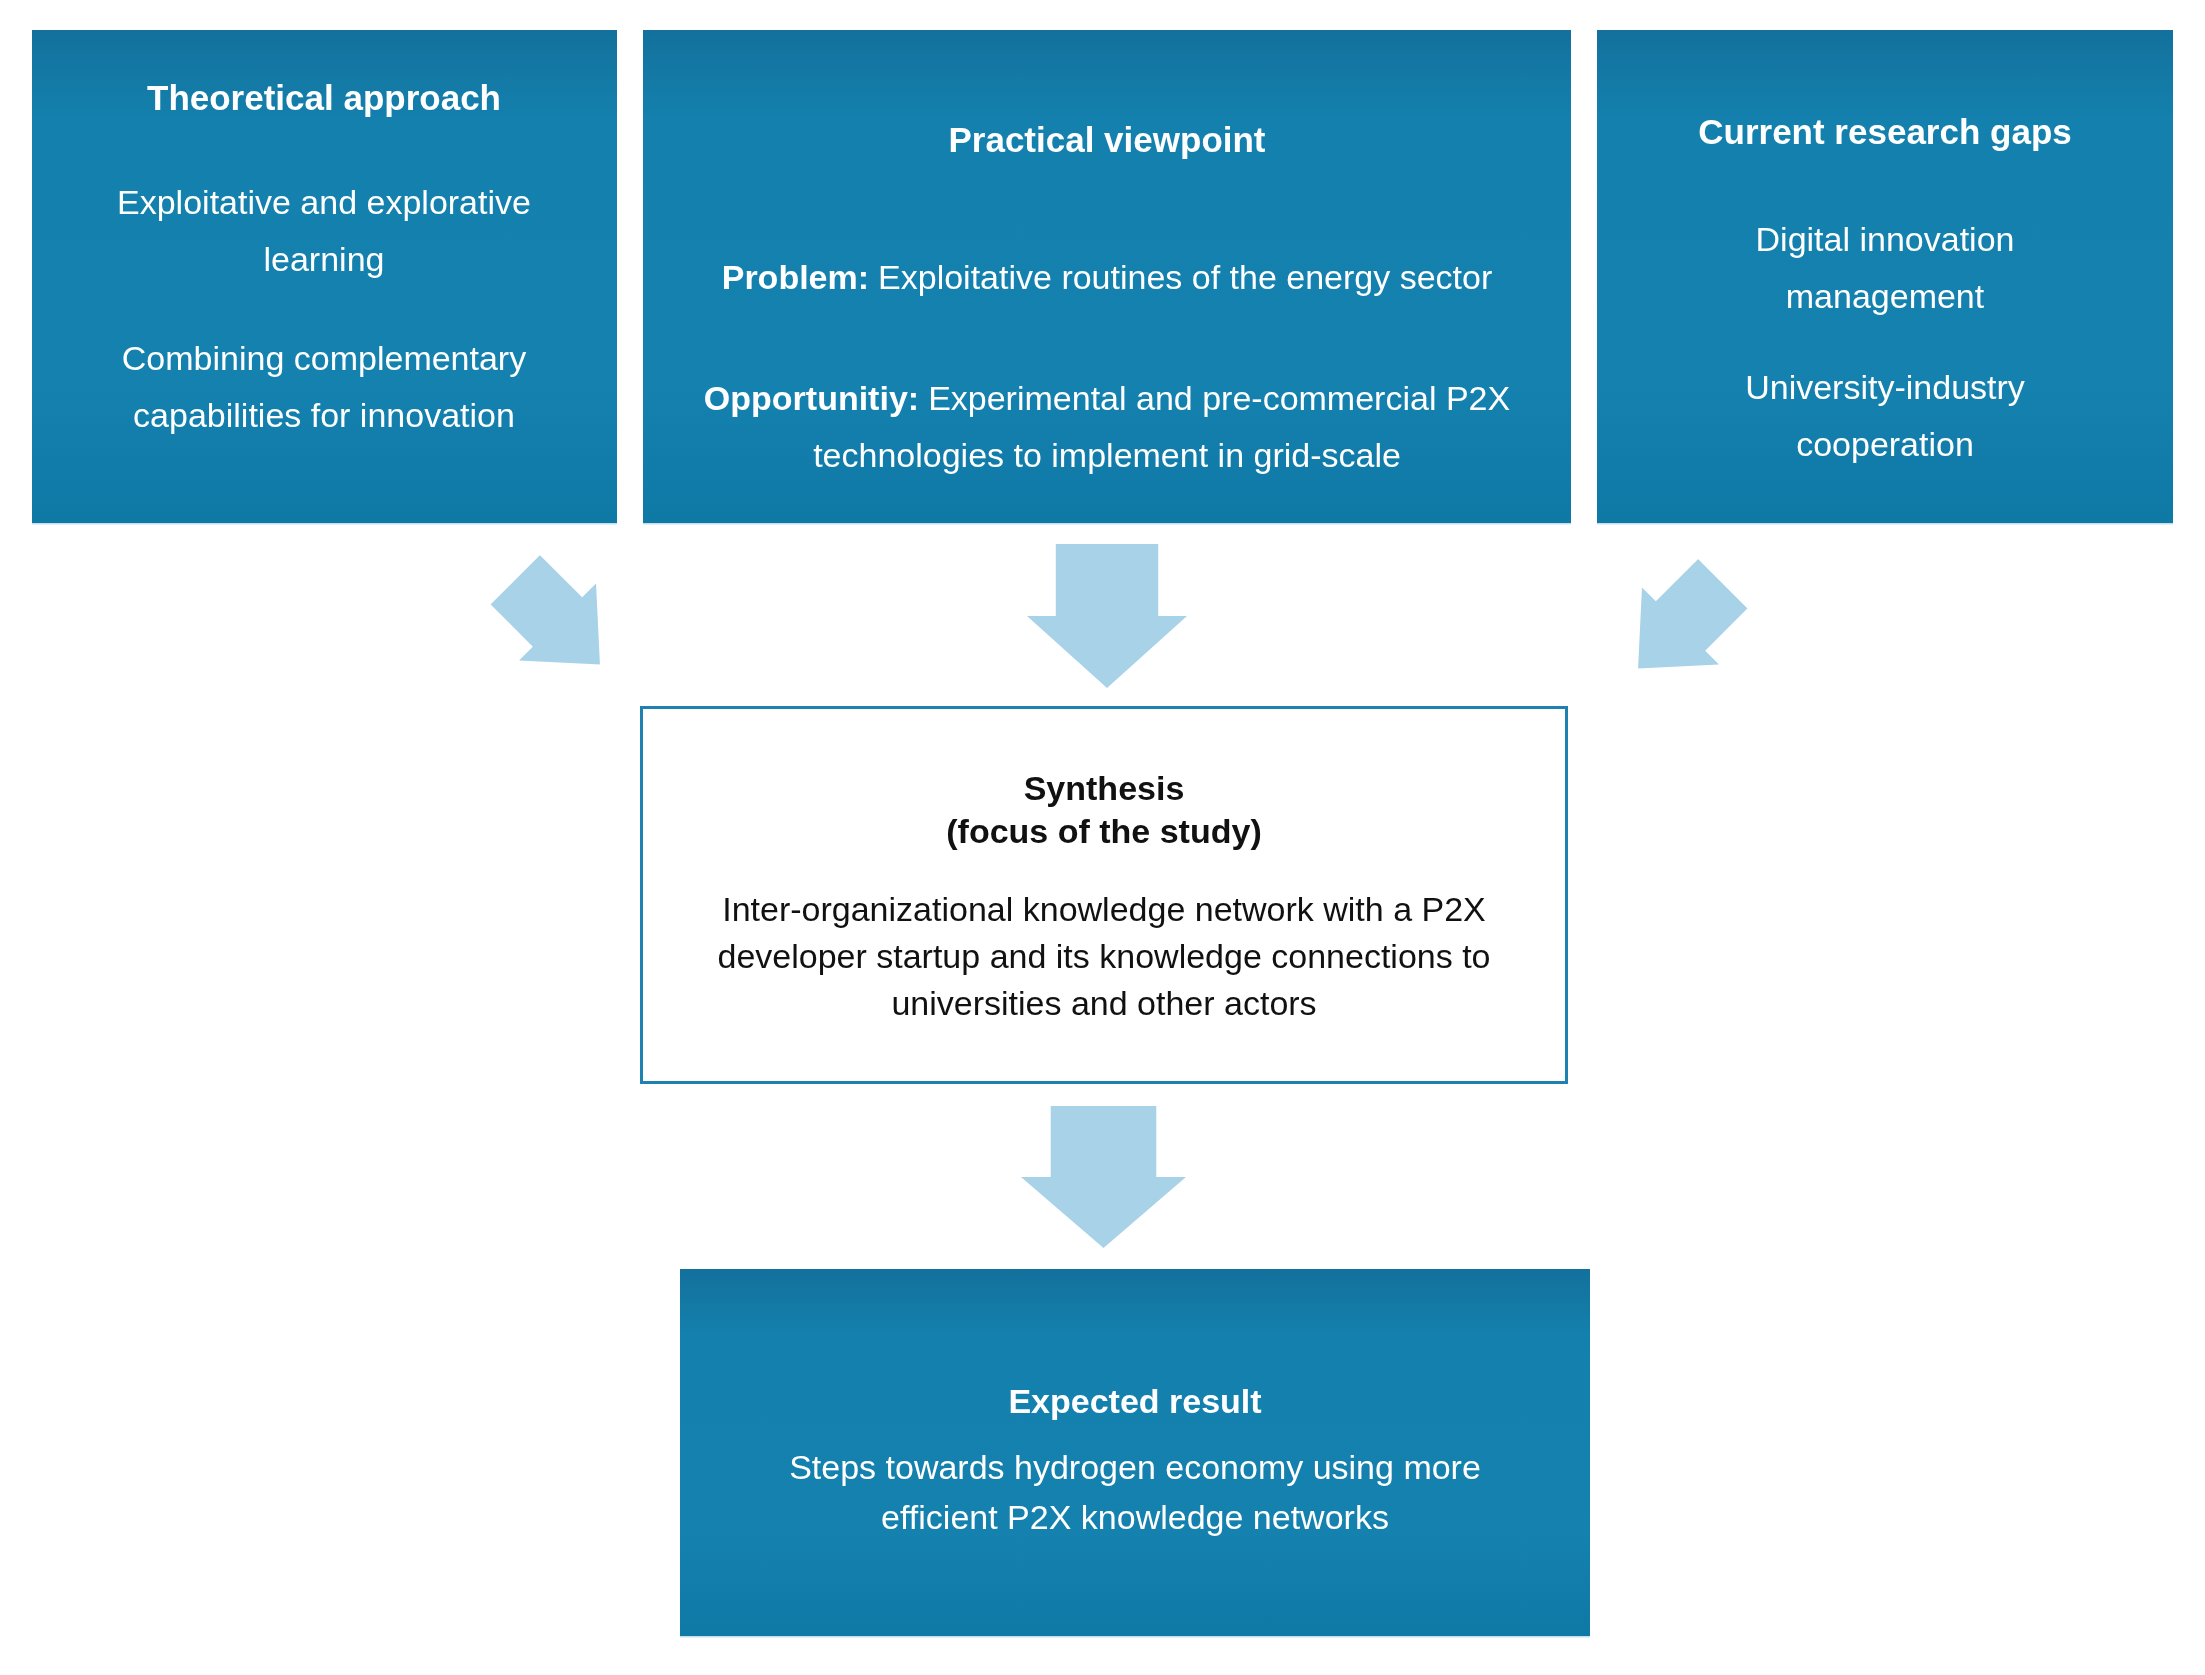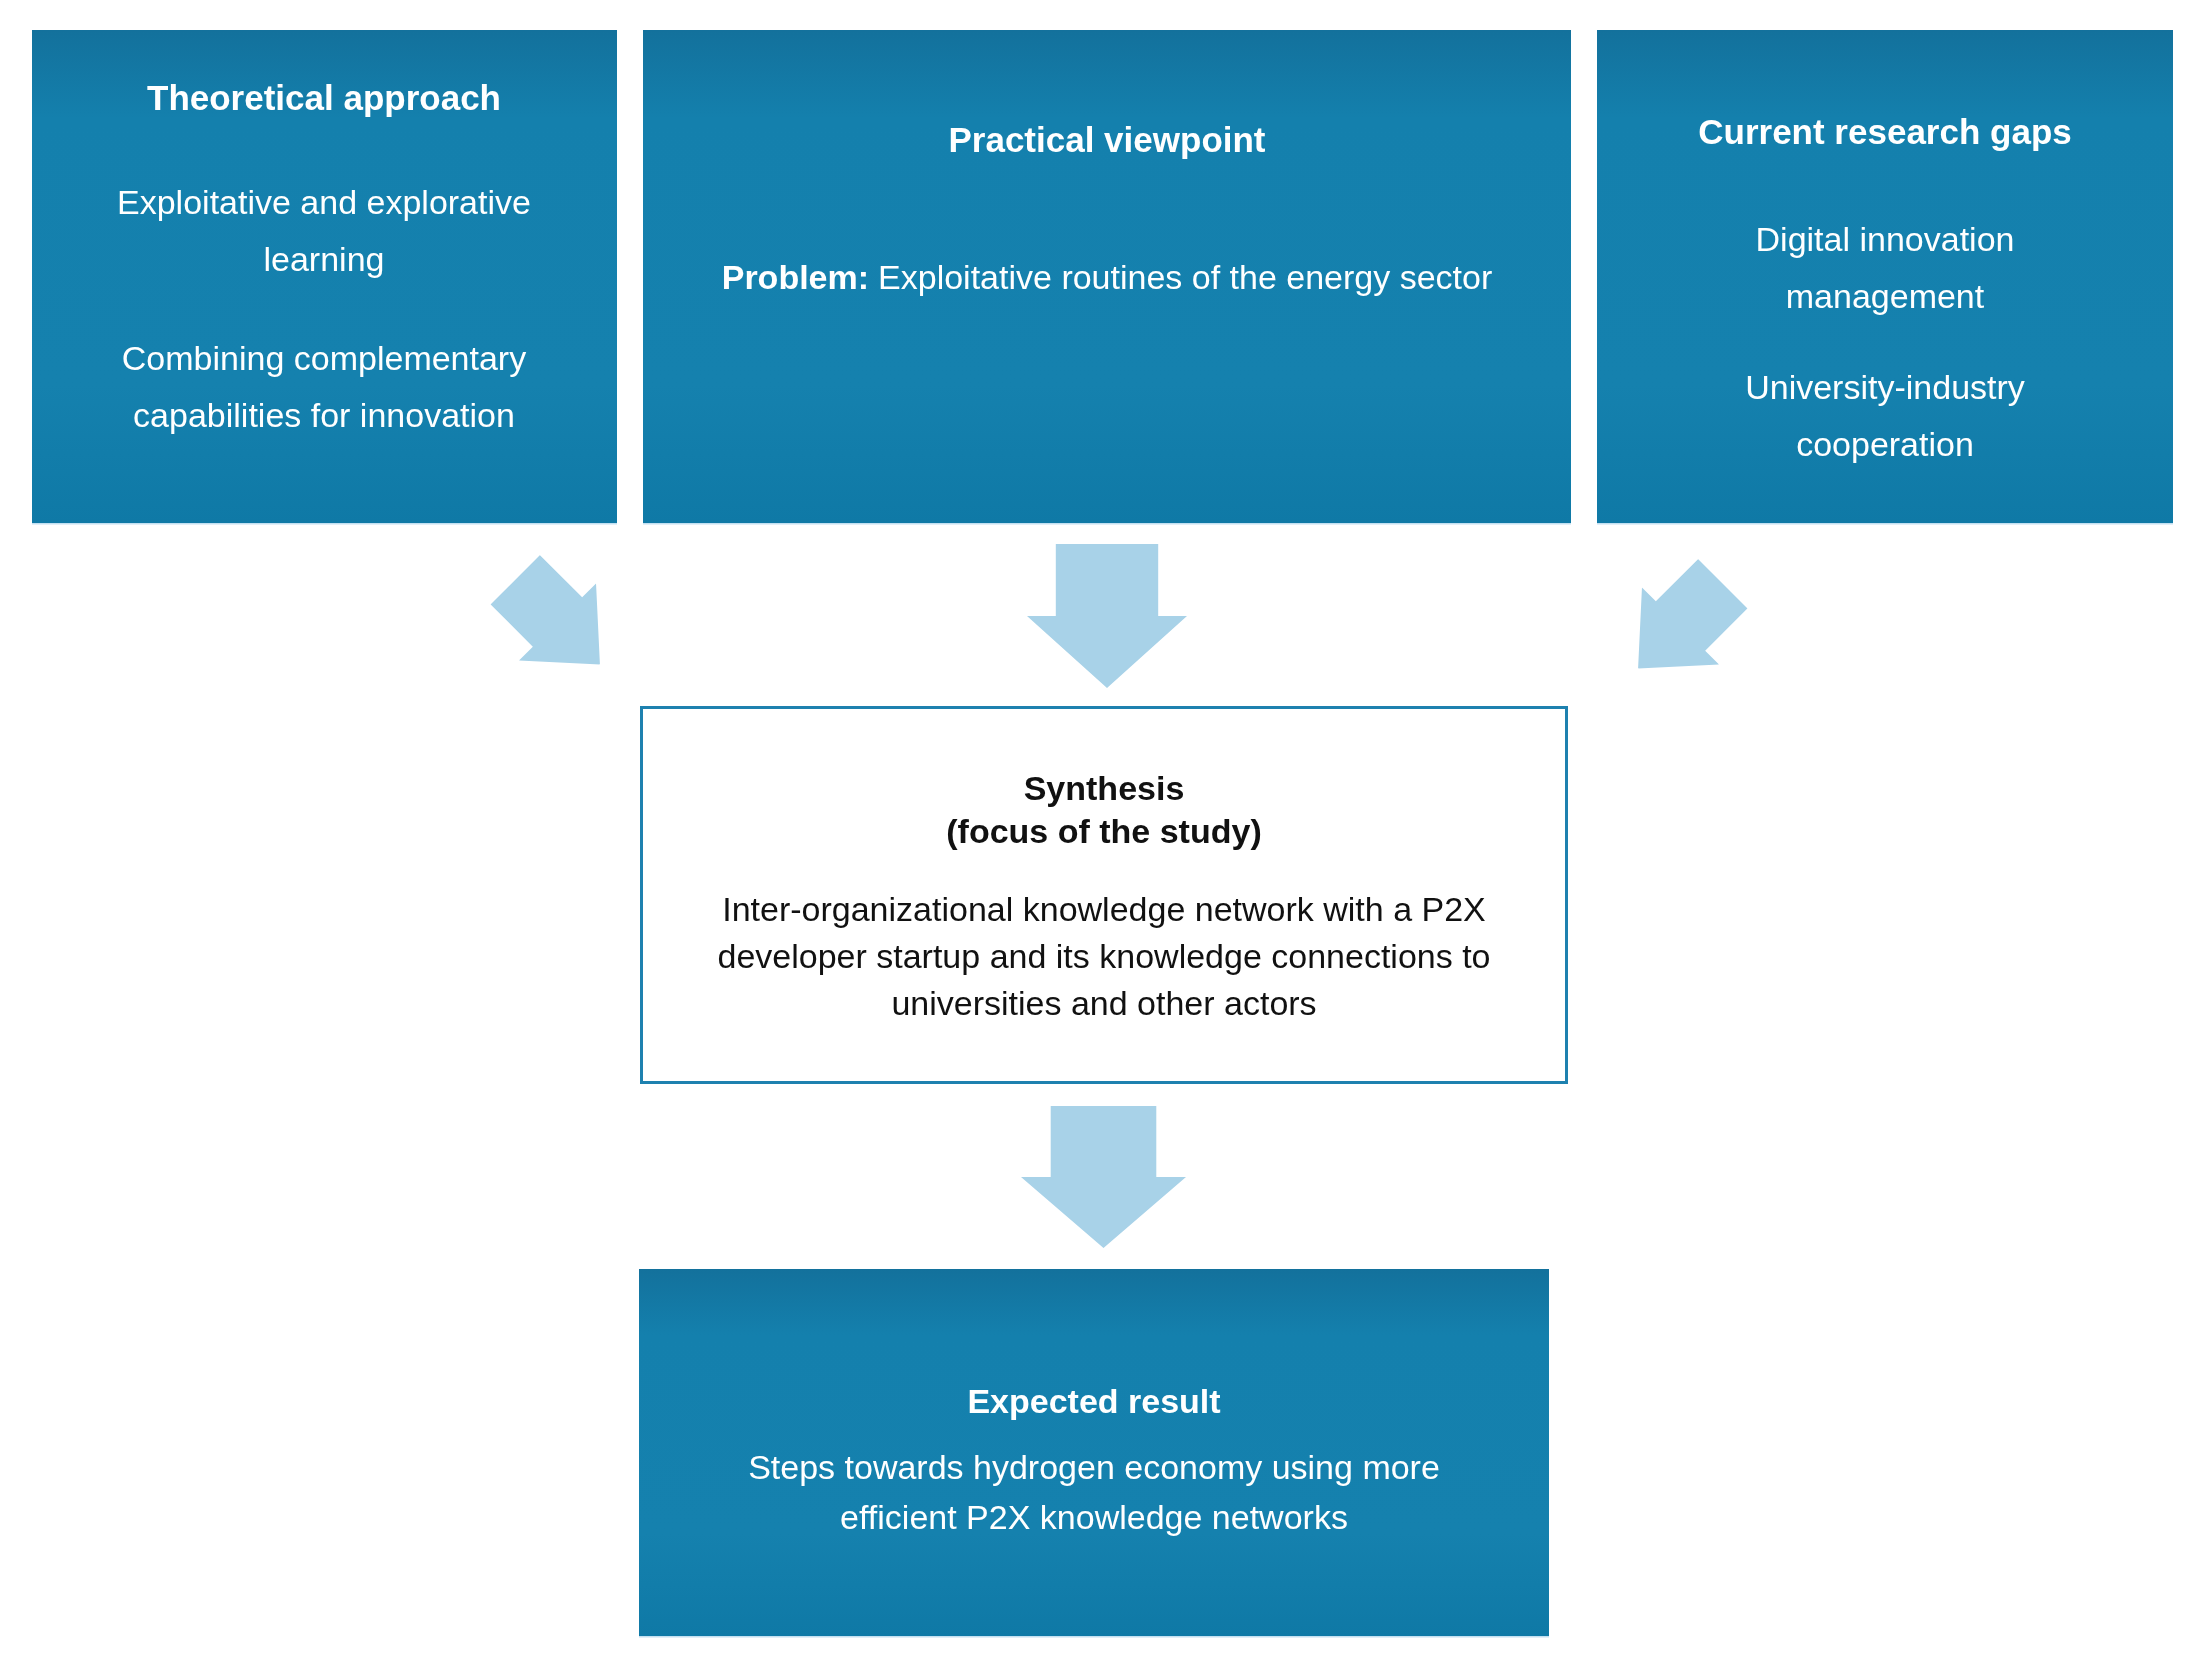--- a/index.html
+++ b/index.html
@@ -52,38 +52,39 @@
     box-sizing:border-box;background:#ffffff;border:3.7px solid #1e81af;
     color:#111111;text-align:center;
     display:flex;flex-direction:column;align-items:center;
     padding-top:58px;
     gap:12px;
   }
   #box-synthesis .syn-title{font-weight:bold;font-size:34px;line-height:43px;}
   #box-synthesis .syn-body{margin-top:21px;font-size:34px;line-height:47px;max-width:862px;}
 
   
-  #box-expected{left:639px;top:1269px;width:910px;height:367px;padding-top:112px;box-sizing:border-box;}
+  #box-expected{left:680px;top:1269px;width:910px;height:367px;padding-top:112px;box-sizing:border-box;}
   #box-expected .box-title{font-size:34px;line-height:40px;}
   #box-expected .p1{margin-top:21px;max-width:780px;line-height:50px;}
 </style>
 </head>
 <body>
 
 <div id="canvas">
 
   <div class="bluebox" id="box-theoretical">
     <div class="box-title">Theoretical approach</div>
     <div class="box-text p1">Exploitative and explorative learning</div>
     <div class="box-text p2">Combining complementary capabilities for innovation</div>
   </div>
 
   <div class="bluebox" id="box-practical">
     <div class="box-title">Practical viewpoint</div>
     <div class="box-text p1"><span class="bold-label">Problem:</span><span>Exploitative routines of the energy sector</span></div>
+    <div class="box-text p2"><span class="bold-label">Opportunitiy:</span><span>Experimental and pre-commercial P2X technologies to implement in grid-scale</span></div>
   </div>
 
   <div class="bluebox" id="box-gaps">
     <div class="box-title">Current research gaps</div>
     <div class="box-text p1">Digital innovation management</div>
     <div class="box-text p2">University-industry cooperation</div>
   </div>
 
   <div class="arrow" id="arrow-left"></div>
   <div class="arrow" id="arrow-center"></div>

